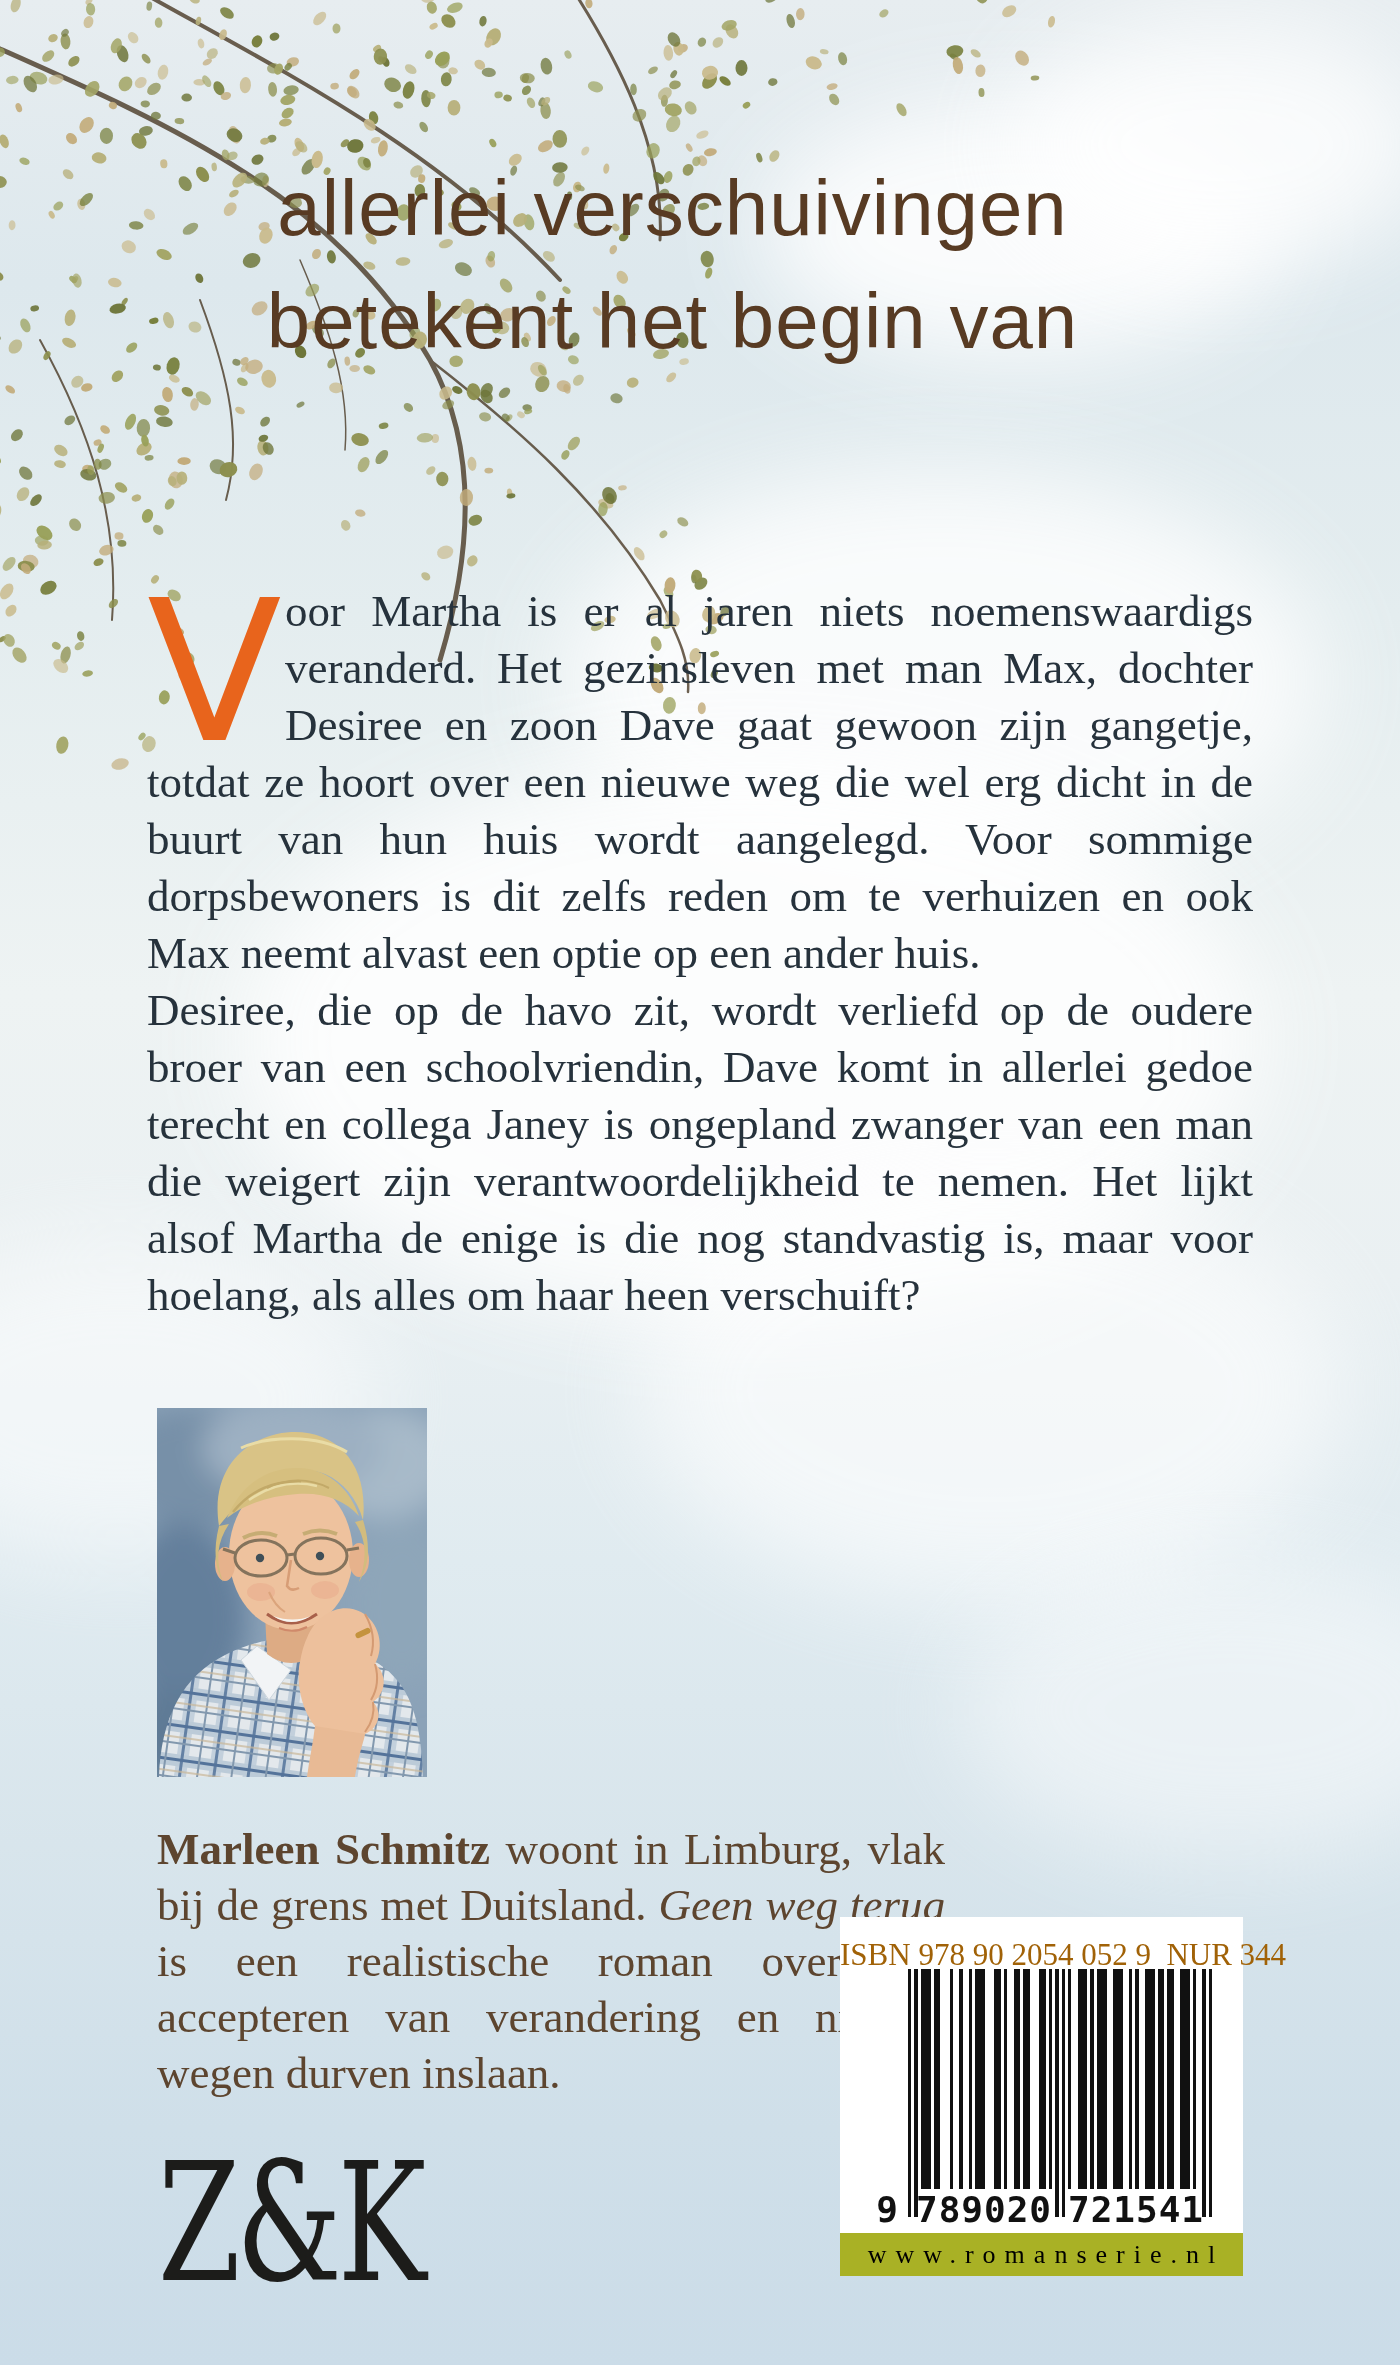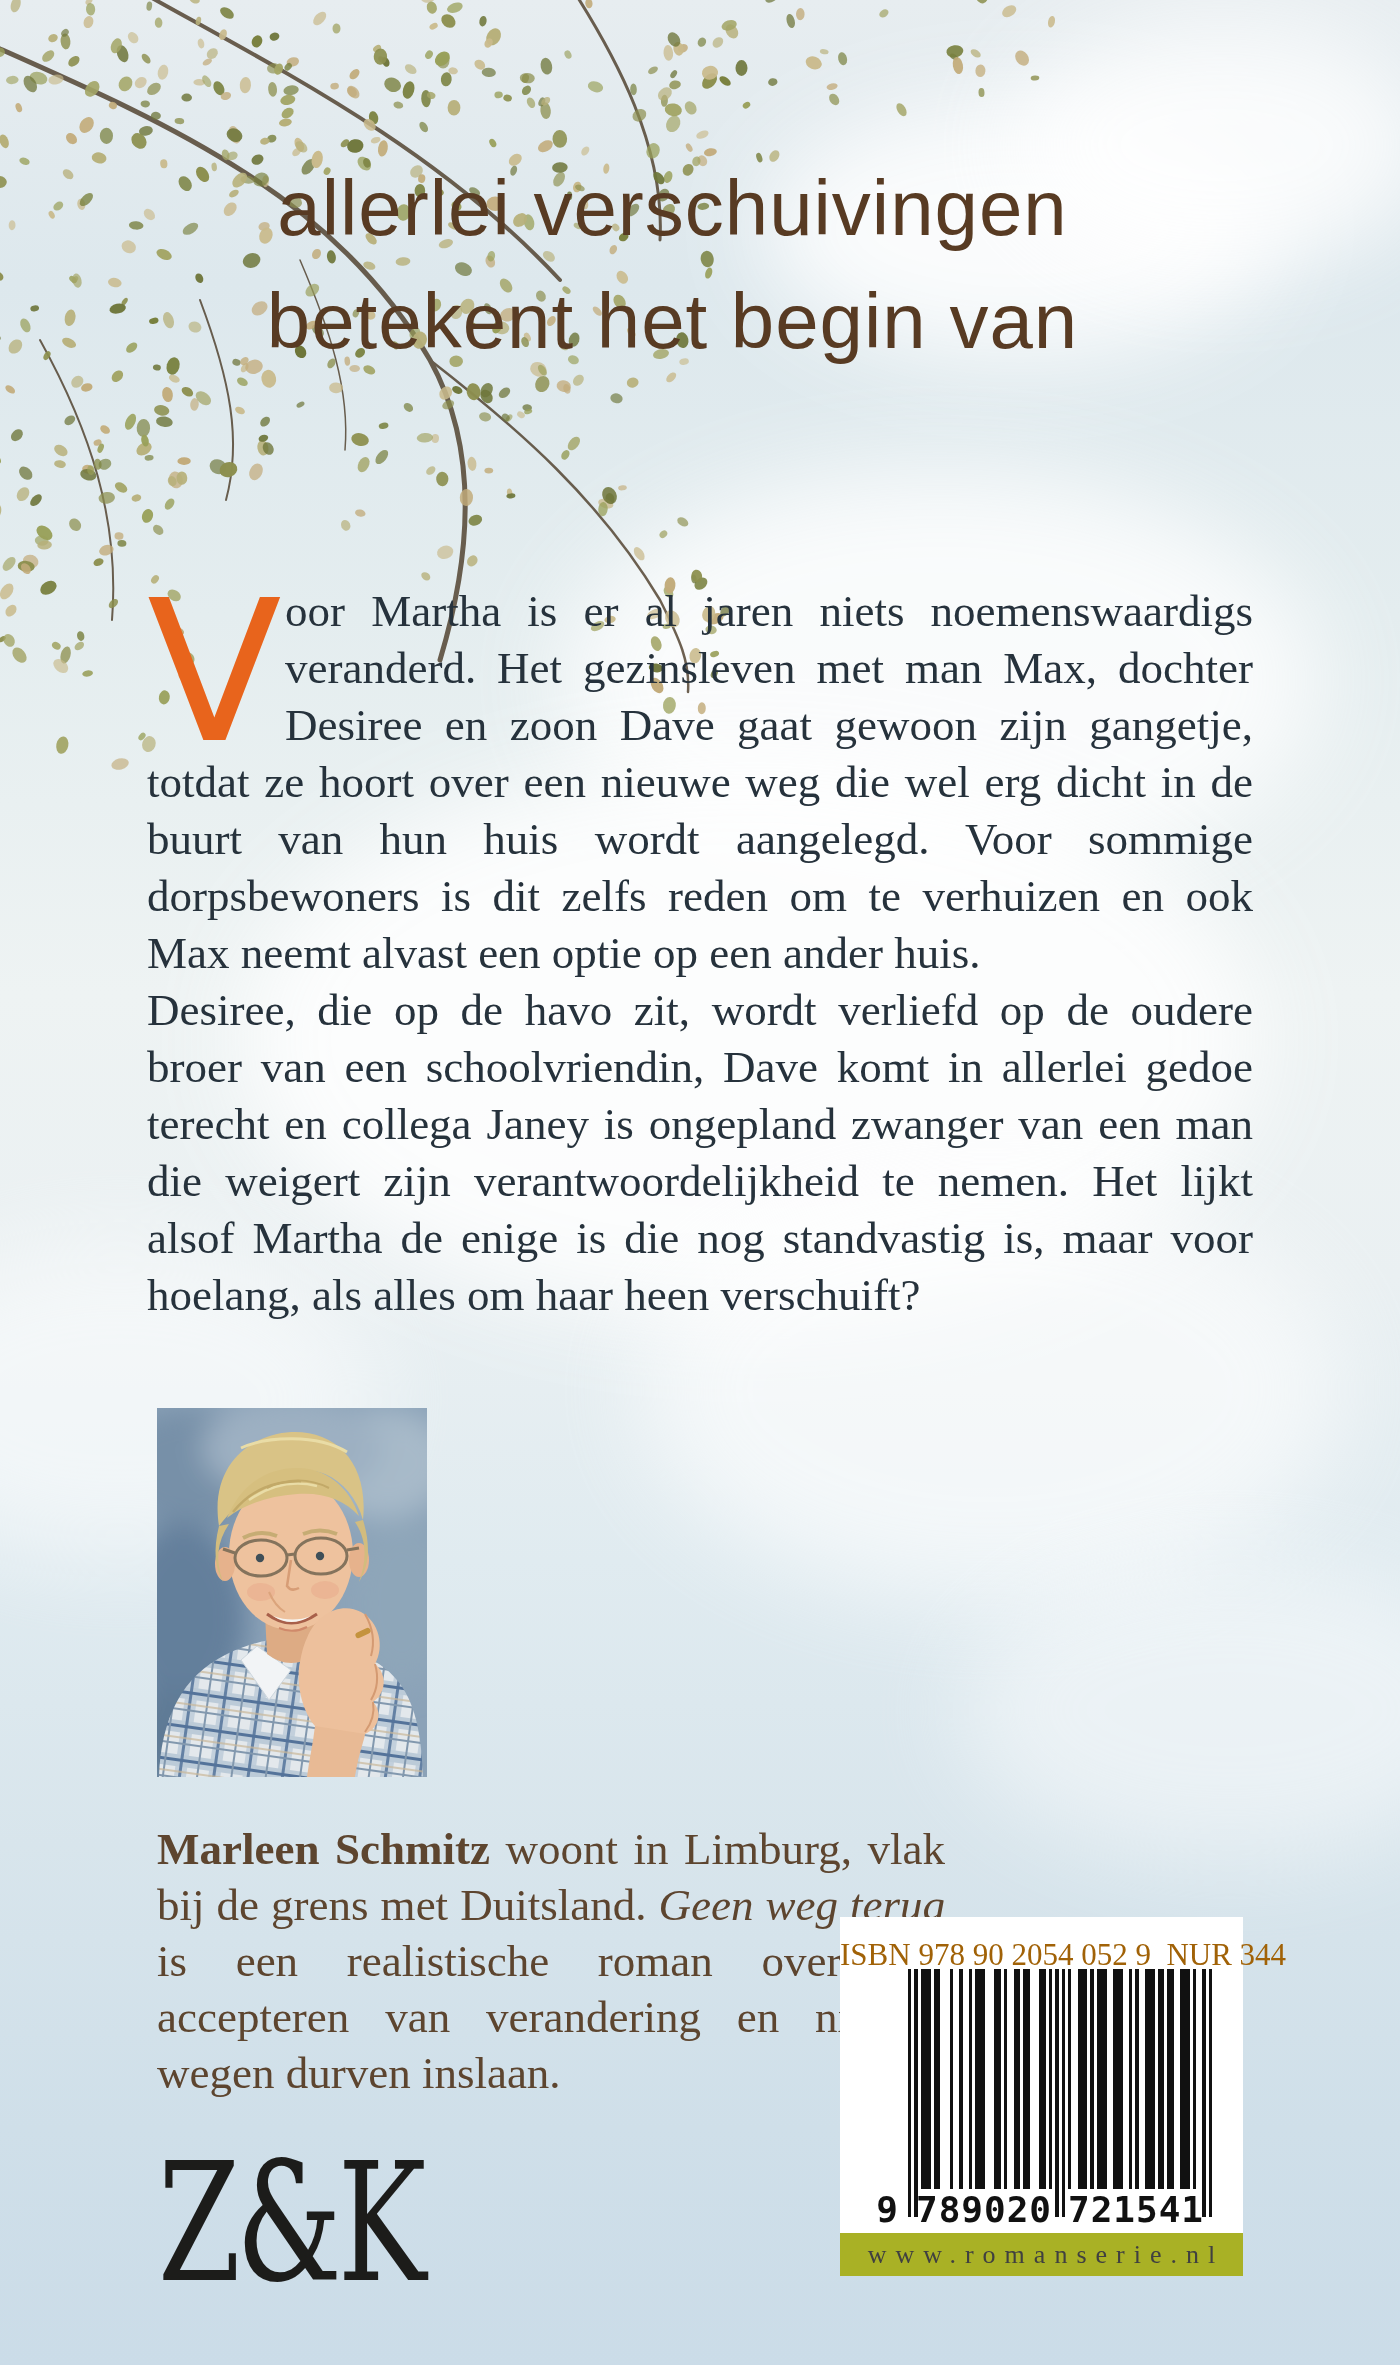--- a/index.html
+++ b/index.html
@@ -55,21 +55,21 @@
   }
   .bdigits span{position:absolute;top:0;}
   .d9{left:0;width:34px;text-align:center;}
   .g1{left:44px;width:140px;text-align:center;letter-spacing:1px;}
   .g2{left:196px;width:140px;text-align:center;letter-spacing:1px;}
   .webbar{
     position:absolute;left:840px;top:2233px;width:403px;height:43px;background:#a9b125;z-index:3;
     display:flex;align-items:center;justify-content:center;
   }
   .webbar span{
-    font-family:"Liberation Serif",serif;font-size:26px;color:#404040;
+    font-family:"Liberation Serif",serif;font-size:26px;color:#000000;
     letter-spacing:9px;text-indent:9px;
   }
   .logo{
     position:absolute;left:158px;top:2141px;z-index:3;
     font-family:"DejaVu Serif",serif;font-size:165px;line-height:1;color:#1c1c1a;
     letter-spacing:-6px;transform:scaleX(.72);transform-origin:left top;
   }
 </style>
 </head>
 <body>

